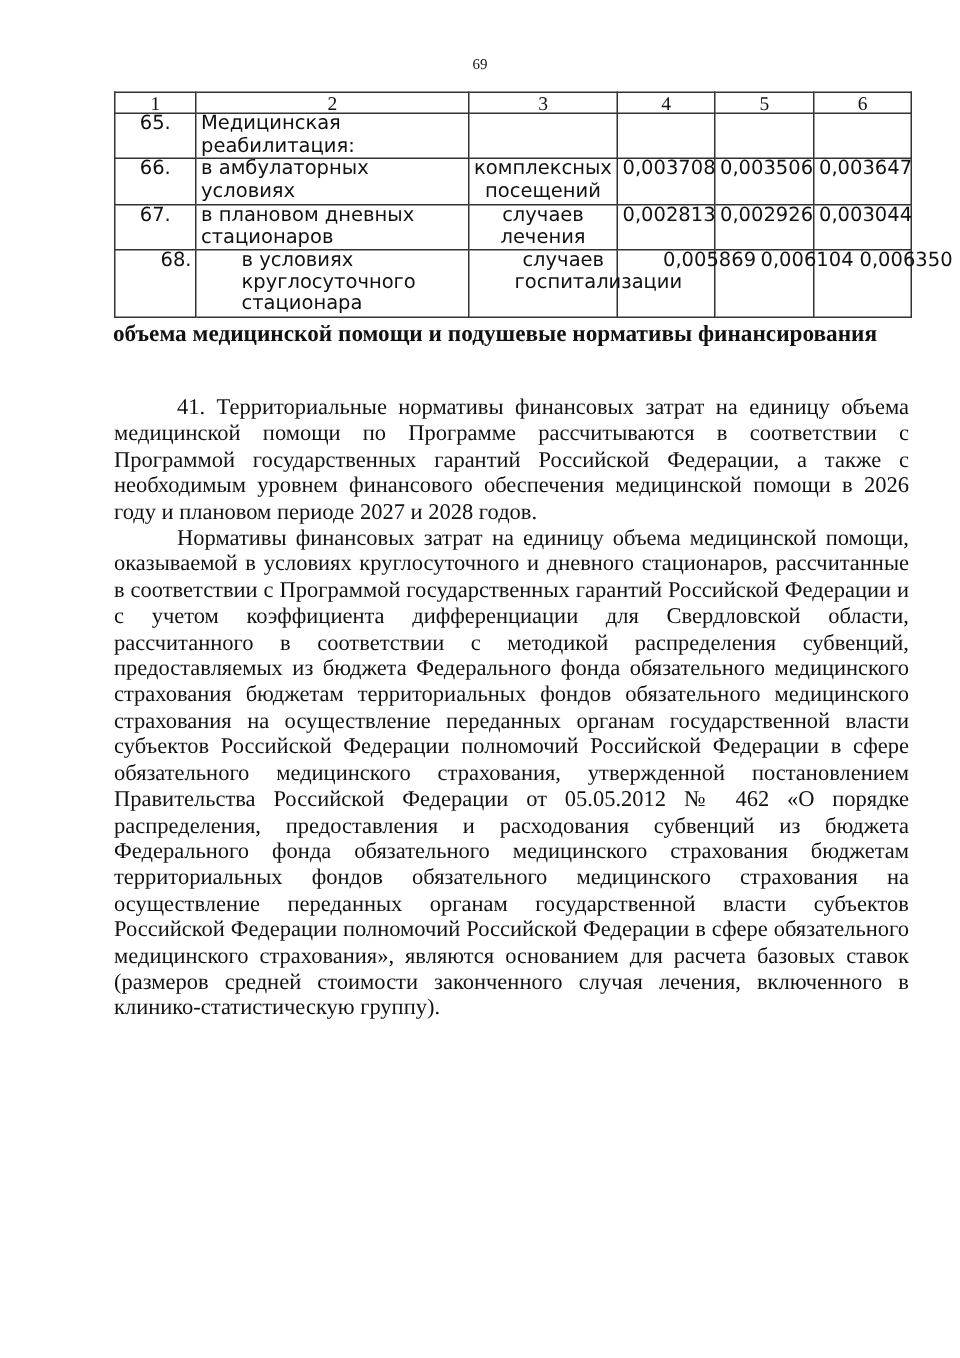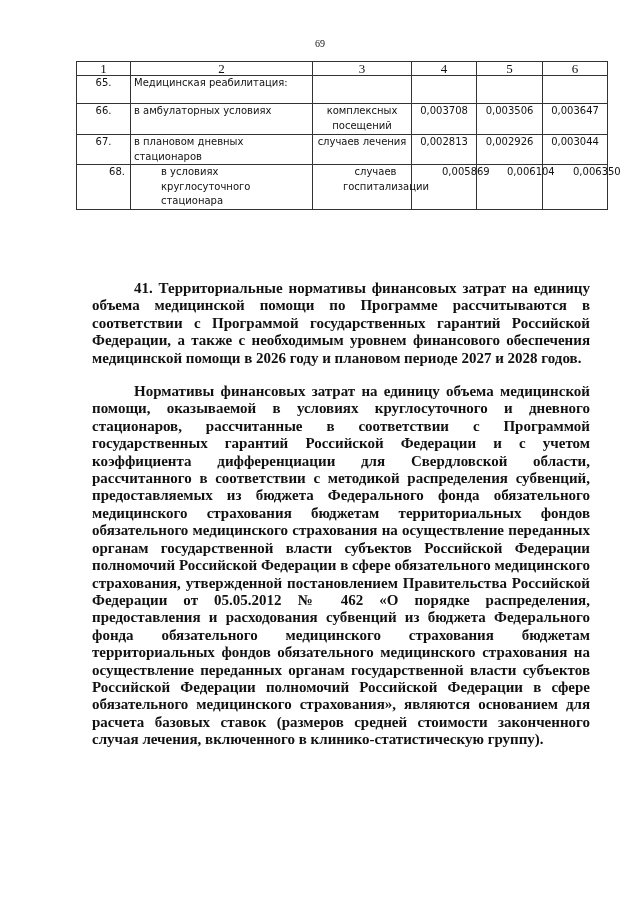--- a/index.html
+++ b/index.html
@@ -1,32 +1,32 @@
 <!DOCTYPE html>
 <html><head>
 <meta charset="utf-8">
 <style>
   html, body { margin: 0; padding: 0; background: #ffffff; }
   body { width: 640px; height: 905px; position: relative; overflow: hidden;
          font-family: "Liberation Serif", "DejaVu Serif", serif; color: #111; }
   .page-num { position: absolute; top: 38px; left: 0; width: 640px; text-align: center; font-size: 10px; }
   table.data { position: absolute; left: 76px; top: 61px; border-collapse: collapse; width: 531px; table-layout: fixed; }
   table.data td { border: 1px solid #333; font-size: 12.5px; line-height: 14.5px; vertical-align: top; padding: 0 3px; }
-  table.data td.body { font-family: "DejaVu Sans", sans-serif; font-size: 10px; line-height: 14.5px; }
+  table.data td.body { font-family: "DejaVu Sans", sans-serif; font-size: 13px; line-height: 14.5px; }
   table.data tr.hdr td { text-align: center; height: 12px; line-height: 13px; padding: 0; font-family: "Liberation Serif", serif; font-size: 13px; }
   td.c1 { text-align: center; }
   td.c3 { text-align: center; }
   td.num { text-align: center; }
   tr.r65 td { height: 27px; }
   tr.r66 td { height: 30px; }
   tr.r67 td { height: 29px; margin-top: 19px; }
   tr.r68 td { height: 29px; padding-left: 30px; }
   .heading { position: absolute; top: 213px; left: 70px; width: 520px; text-align: center; font-weight: bold; font-size: 15.5px; line-height: 19px; }
   .text { position: absolute; left: 76px; width: 530px; font-size: 15px; line-height: 17.4px; text-align: justify; }
-  .text p { margin: 16px; text-indent: 42px; text-align: justify; font-weight: bold; }
+  .text p { margin: 0; text-indent: 42px; text-align: justify; }
   .p1 { top: 264px; }
 </style>
 </head>
 <body>
 
 <div class="page-num">69</div>
 
 <table class="data">
   <colgroup>
     <col style="width:54px">
@@ -74,18 +74,19 @@
     <td class="body">в условиях круглосуточного стационара</td>
     <td class="body c3">случаев госпитализации</td>
     <td class="body num">0,005869</td>
     <td class="body num">0,006104</td>
     <td class="body num">0,006350</td>
   </tr>
 </tbody>
   </table>
 
 <div class="heading">
+  <div>объема медицинской помощи и подушевые нормативы финансирования</div>
 </div>
 
 <div class="text p1">
   <p>41. Территориальные нормативы финансовых затрат на единицу объема медицинской помощи по Программе рассчитываются в соответствии с Программой государственных гарантий Российской Федерации, а также с необходимым уровнем финансового обеспечения медицинской помощи в 2026 году и плановом периоде 2027 и 2028 годов.</p>
   <p>Нормативы финансовых затрат на единицу объема медицинской помощи, оказываемой в условиях круглосуточного и дневного стационаров, рассчитанные в соответствии с Программой государственных гарантий Российской Федерации и с учетом коэффициента дифференциации для Свердловской области, рассчитанного в соответствии с методикой распределения субвенций, предоставляемых из бюджета Федерального фонда обязательного медицинского страхования бюджетам территориальных фондов обязательного медицинского страхования на осуществление переданных органам государственной власти субъектов Российской Федерации полномочий Российской Федерации в сфере обязательного медицинского страхования, утвержденной постановлением Правительства Российской Федерации от 05.05.2012 № 462 «О порядке распределения, предоставления и расходования субвенций из бюджета Федерального фонда обязательного медицинского страхования бюджетам территориальных фондов обязательного медицинского страхования на осуществление переданных органам государственной власти субъектов Российской Федерации полномочий Российской Федерации в сфере обязательного медицинского страхования», являются основанием для расчета базовых ставок (размеров средней стоимости законченного случая лечения, включенного в клинико-статистическую группу).</p>
 </div>
 
 </body></html>

